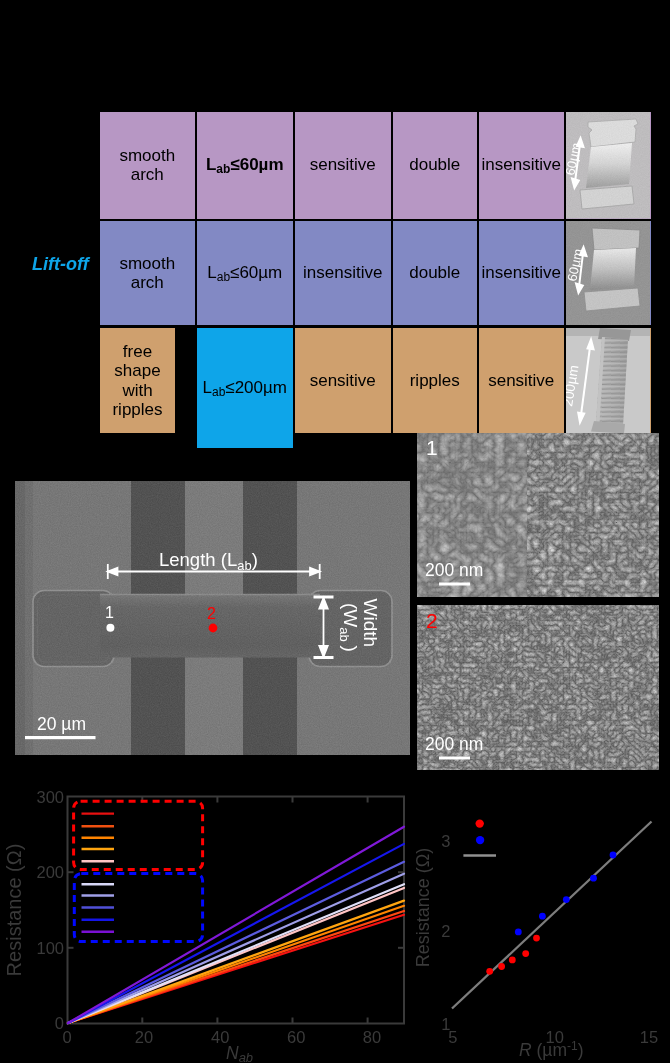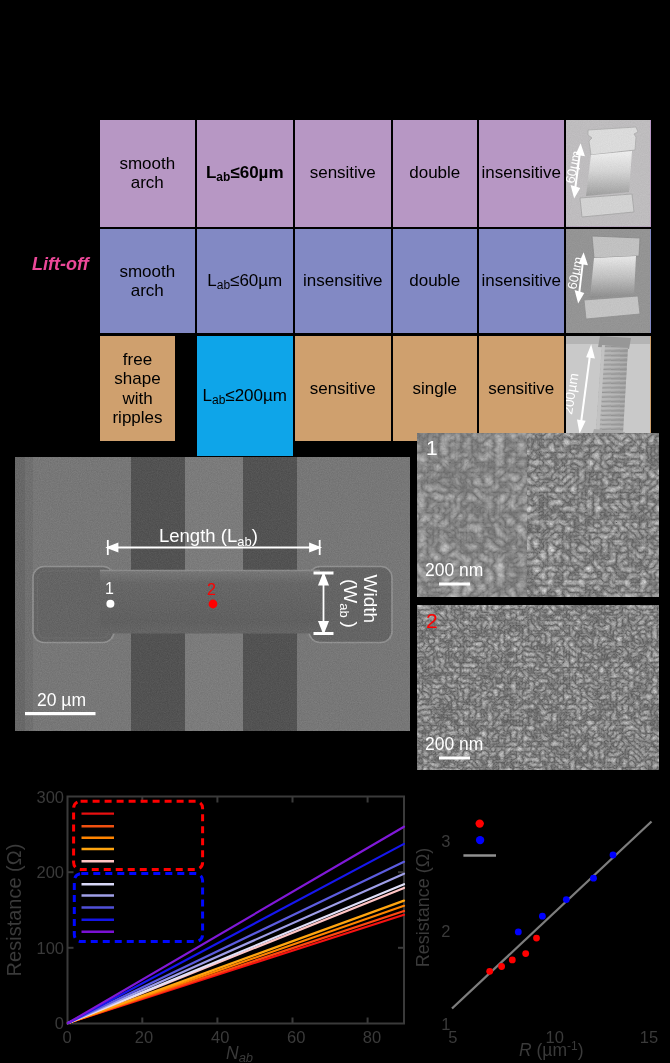--- a/index.html
+++ b/index.html
@@ -31,21 +31,21 @@
       <feTurbulence type="turbulence" baseFrequency="0.13 0.15" numOctaves="3" seed="23"></feTurbulence>
       <feColorMatrix type="matrix" values="0.55 0 0 0 0.35  0.55 0 0 0 0.35  0.55 0 0 0 0.35  0 0 0 0 1"></feColorMatrix>
     </filter>
     <filter id="gr2" x="0" y="0" width="100%" height="100%" color-interpolation-filters="sRGB">
       <feTurbulence type="turbulence" baseFrequency="0.17 0.19" numOctaves="3" seed="5"></feTurbulence>
       <feColorMatrix type="matrix" values="0.55 0 0 0 0.34  0.55 0 0 0 0.34  0.55 0 0 0 0.34  0 0 0 0 1"></feColorMatrix>
     </filter>
   </defs>
 </svg>
 
-<div class="abs" style="left:100px;top:119px;width:551px;height:322px;">
+<div class="abs" style="left:100px;top:111px;width:551px;height:322px;">
 
   <div class="cell" style="left:0px;top:1px;width:94.5px;height:106.5px;background:#b797c4;">smooth<br>arch</div>
 
   <div class="cell" style="left:97px;top:1px;width:95.5px;height:106.5px;background:#b797c4;font-weight:bold;">L<sub>ab</sub>≤60µm</div>
 
   <div class="cell" style="left:195px;top:1px;width:95.5px;height:106.5px;background:#b797c4;">sensitive</div>
 
   <div class="cell" style="left:293px;top:1px;width:83.5px;height:106.5px;background:#b797c4;">double</div>
 
   <div class="cell" style="left:379px;top:1px;width:84.5px;height:106.5px;background:#b797c4;">insensitive</div>
@@ -115,21 +115,21 @@
       <text x="0" y="0" fill="#fff" font-size="13" transform="translate(10,61) rotate(-78)">60µm</text>
     </svg>
   </div>
 
   <div class="cell" style="left:0px;top:216.9px;width:75px;height:105.5px;background:#cfa06e;">free shape<br>with ripples</div>
 
   <div class="cell" style="left:97px;top:216.9px;width:95.5px;height:120px;background:#0ea5e9;">L<sub>ab</sub>≤200µm</div>
 
   <div class="cell" style="left:195px;top:216.9px;width:95.5px;height:105.5px;background:#cfa06e;">sensitive</div>
 
-  <div class="cell" style="left:293px;top:216.9px;width:83.5px;height:105.5px;background:#cfa06e;">single</div>
+  <div class="cell" style="left:293px;top:216.9px;width:83.5px;height:105.5px;background:#cfa06e;">ripples</div>
 
   <div class="cell" style="left:379px;top:216.9px;width:84.5px;height:105.5px;background:#cfa06e;">sensitive</div>
 
   <div class="cell" id="photo3" style="left:466px;top:216.9px;width:85px;height:105.5px;background:#cfa06e;">
     <svg width="84" height="105.5" viewBox="0 0 84 105.5" style="position:absolute;left:0;top:0;">
       <defs>
         <linearGradient id="rib3" x1="0" y1="0" x2="1" y2="0">
           <stop offset="0" stop-color="#bcbcbc"></stop>
             <stop offset="0.5" stop-color="#adadad"></stop>
             <stop offset="1" stop-color="#9a9a9a"></stop>
@@ -155,23 +155,23 @@
         <line x1="24" y1="19" x2="15" y2="87"></line>
         <path d="M25 11.5 L27.6 21.3 L21.5 20.5 Z"></path>
         <path d="M14 94.5 L12.2 84.6 L18.2 85.5 Z"></path>
       </g>
 
       <text x="0" y="0" fill="#fff" font-size="13.5" transform="translate(6,79) rotate(-81)">200µm</text>
     </svg>
   </div>
 </div>
 
-<div class="abs" style="left:32px;top:254px;color:#ec4899;font-size:18px;font-weight:bold;font-style:italic;">Lift-off</div>
-
-<div class="abs" id="bigsem" style="left:15px;top:457px;width:332px;height:274px;">
+<div class="abs" style="left:32px;top:254px;color:#0ea5e9;font-size:18px;font-weight:bold;font-style:italic;">Lift-off</div>
+
+<div class="abs" id="bigsem" style="left:15px;top:481px;width:332px;height:274px;">
   <svg width="395" height="274" viewBox="0 0 395 274">
     <defs>
       <linearGradient id="barg" x1="0" y1="0" x2="0" y2="1">
         <stop offset="0" stop-color="#707070"></stop>
           <stop offset="0.2" stop-color="#5c5c5c"></stop>
         <stop offset="0.8" stop-color="#545454"></stop>
           <stop offset="1" stop-color="#5a5a5a"></stop>
       </linearGradient>
     </defs>
 

